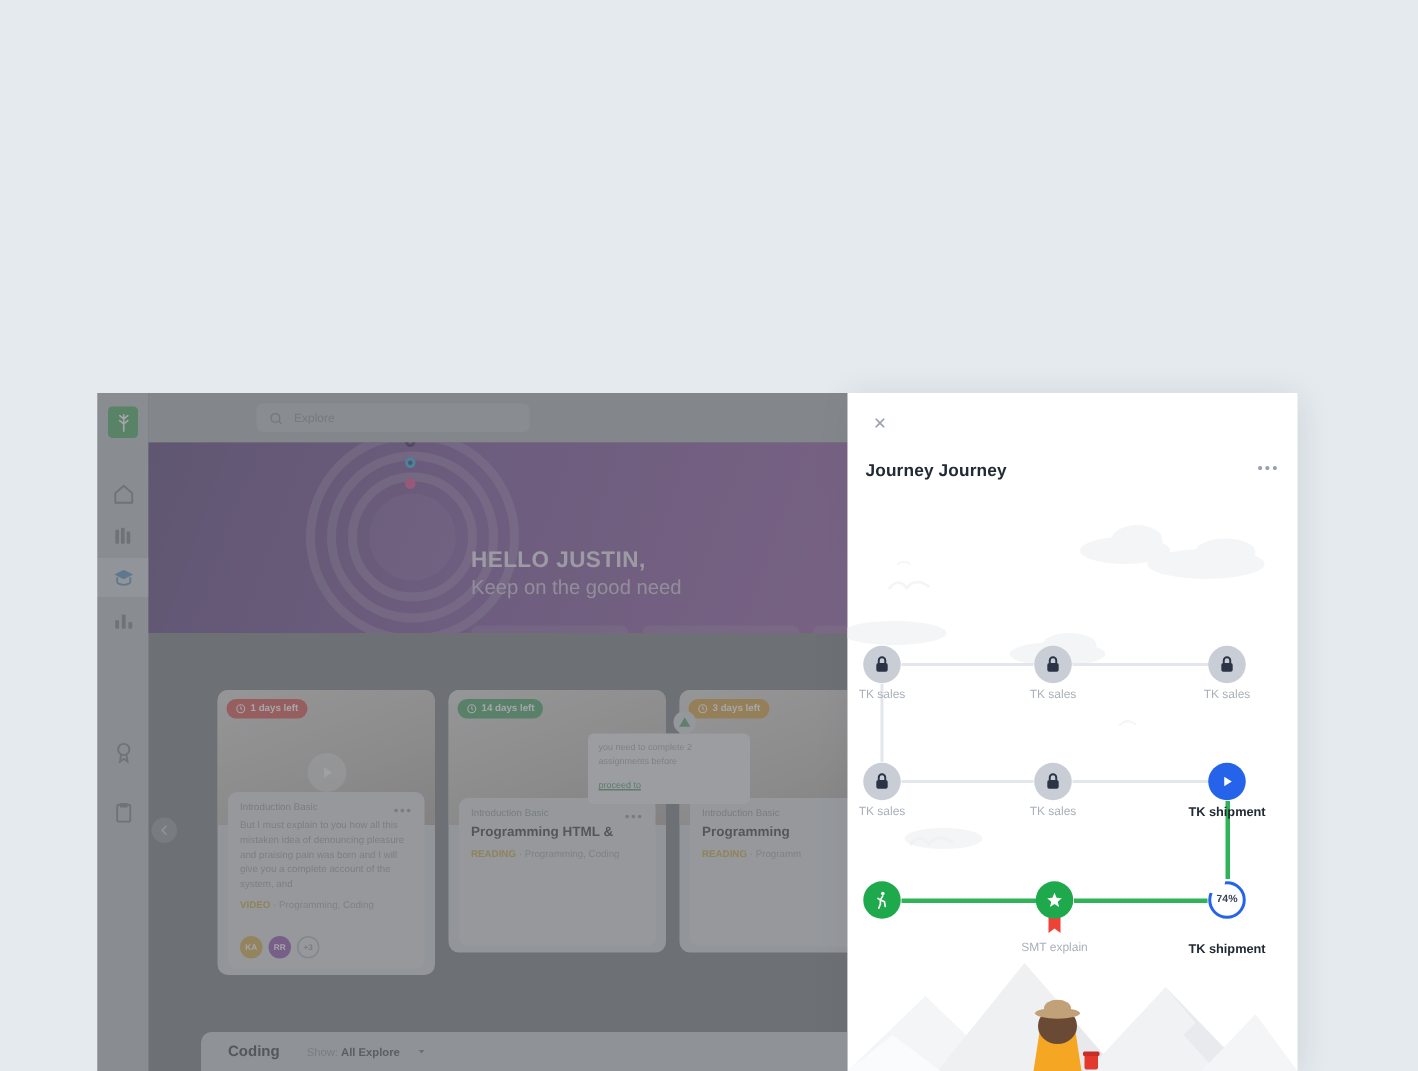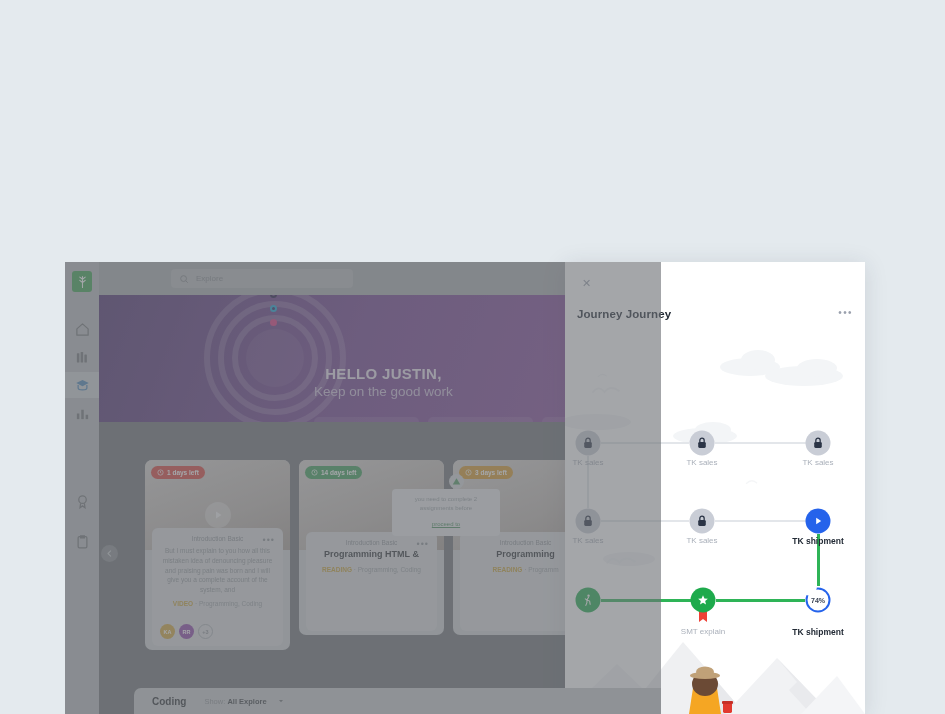--- a/index.html
+++ b/index.html
@@ -7,22 +7,22 @@
     width: 945px; height: 714px;
     background: #e4eaee;
     font-family: "Liberation Sans", sans-serif;
     overflow: hidden;
   }
   #stage { position: relative; width: 945px; height: 714px; }
 
   
   #app-window {
     position: absolute; left: 65px; top: 262px;
-    width: 596px; height: 452px;
-    overflow: hidden; background: #6e7276; text-align: center;
+    width: 500px; height: 452px;
+    overflow: hidden; background: #6e7276;
   }
   #app-dim {
     position: absolute; inset: 0;
     background: rgba(108,112,116,0.62);
     z-index: 40; pointer-events: none;
   }
   #app-inner { position: absolute; inset: 0; filter: blur(0.4px); }
 
   .rail {
     position: absolute; left: 0; top: 0; width: 34px; height: 452px;
@@ -266,21 +266,21 @@
           <div class="r" style="inset:42px;background:rgba(255,255,255,0.07);border-color:transparent"></div>
           <div style="position:absolute;left:66px;top:4px;width:7px;height:7px;border-radius:50%;
                       border:2px solid #1b1340"></div>
           <div style="position:absolute;left:66px;top:18px;width:7px;height:7px;border-radius:50%;
                       border:2px solid #17a3d6;background:#2a2360"></div>
           <div style="position:absolute;left:66px;top:32px;width:7px;height:7px;border-radius:50%;
                       background:#d9367f"></div>
         </div>
         <div class="hero-txt">
           <h1>HELLO JUSTIN,</h1>
-          <h2>Keep on the good work</h2>
+          <h2>Keep on the good need</h2>
         </div>
         <div class="pills">
           <div class="pill">
             
             
           </div>
           <div class="pill">
             
             
           </div>

